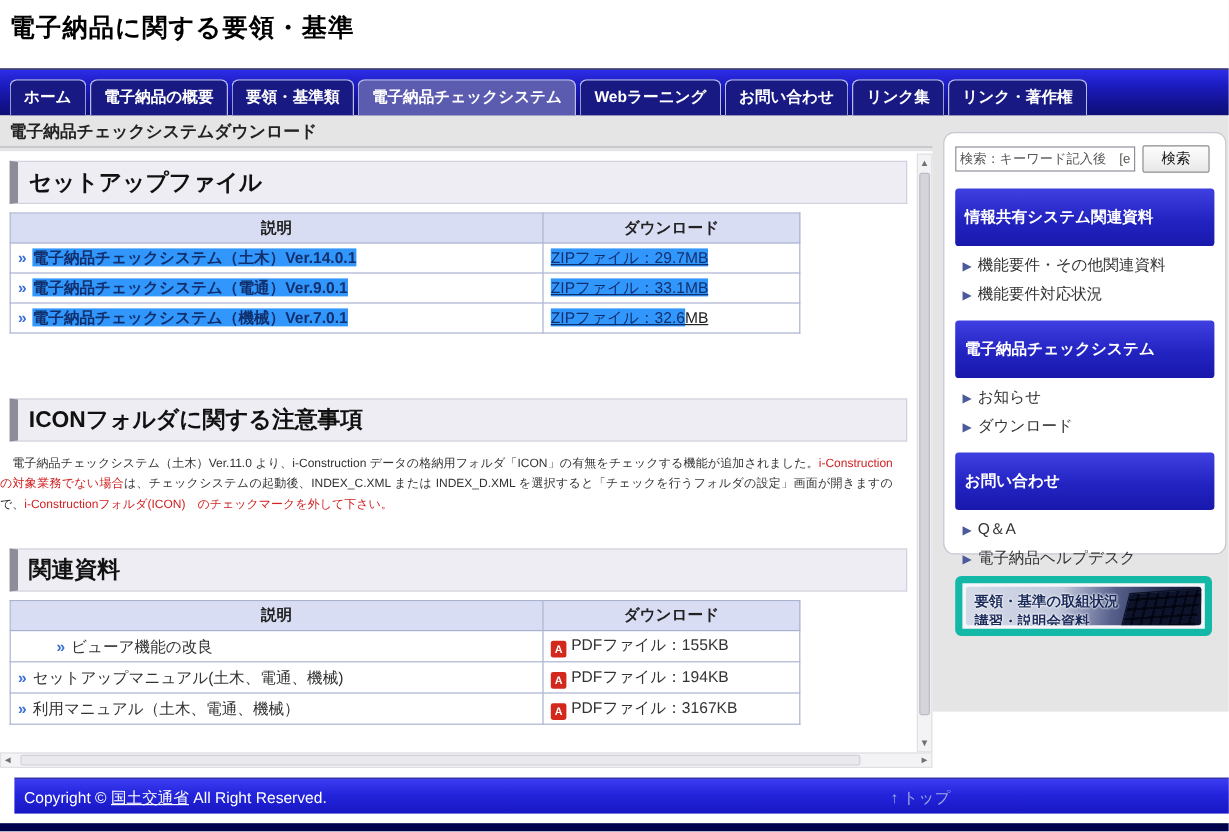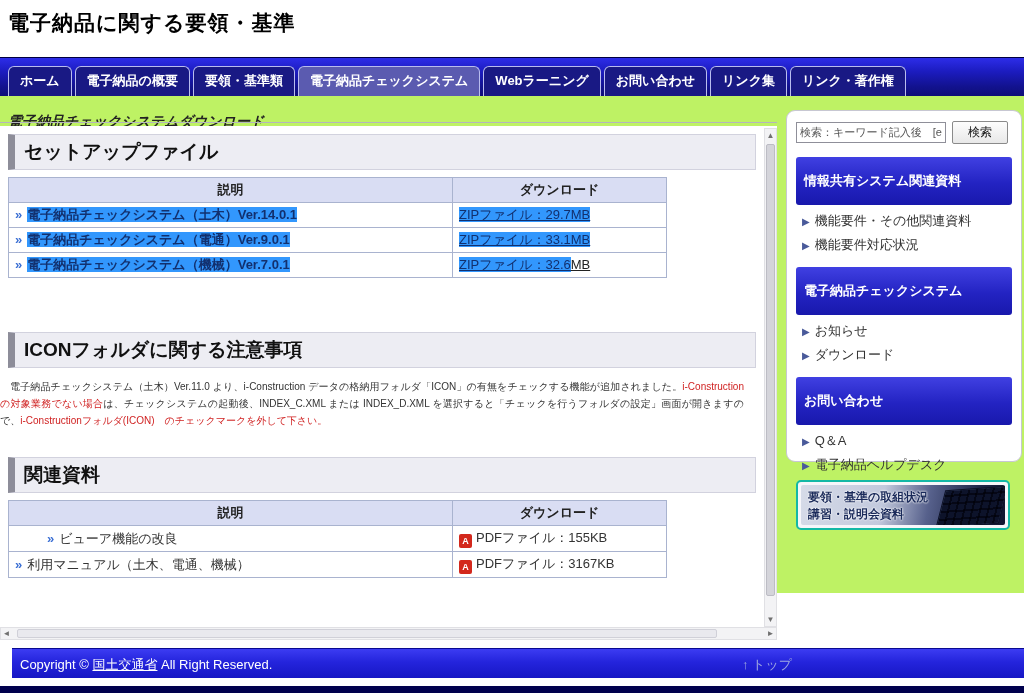--- a/index.html
+++ b/index.html
@@ -1,33 +1,33 @@
 <!DOCTYPE html>
 <html><head>
 <meta charset="utf-8">
 <style>
   * { margin:0; padding:0; box-sizing:border-box; }
   html,body { width:1024px; height:693px; background:#fff; font-family:"Liberation Sans",sans-serif; overflow:hidden; }
-  #page { position:relative; width:1024px; height:593px; background:#bef264; }
+  #page { position:relative; width:1024px; height:593px; background:#e5e5e5; }
 
   
   .site-header { position:absolute; left:0; top:0; width:1024px; height:57px; background:#fff; }
   .site-title { position:absolute; left:8px; top:9px; font-size:21px; font-weight:bold; color:#000; letter-spacing:1px; }
 
   
   .navbar { position:absolute; left:0; top:57px; width:1024px; height:39px;
             background:linear-gradient(180deg,#2d2de8 0%,#1c1cc0 35%,#12128f 75%,#0e0e78 100%);
             border-top:1px solid #000040; }
   .tabs { position:absolute; left:8px; bottom:0; display:flex; gap:3px; }
   .tab { padding:5px 11px 6px; background:#191984; border:1px solid #b9bdee; border-bottom:none;
          border-radius:6px 6px 0 0; color:#fff; font-size:13px; font-weight:bold; white-space:nowrap; cursor:pointer; }
   .tab.active { background:#5b5bb0; }
 
   
-  .page-title { position:absolute; left:8px; top:113px; font-size:14px; font-weight:bold; color:#222;font-style:italic; }
+  .page-title { position:absolute; left:8px; top:101px; font-size:14px; font-weight:bold; color:#222; }
   .title-rule { position:absolute; left:0; top:122px; width:777px; border-top:1px solid #b5b5bd; }
 
   .content-frame { position:absolute; left:0; top:126px; width:777px; height:514px; background:#fff; }
   .frame-inner { position:absolute; left:0; top:0; width:764px; height:501px; overflow:hidden; }
 
   .section-head { margin:8px 8px 0; width:748px; background:#ededf3; border:1px solid #d2d2de;
                   border-left:7px solid #8d8d99; padding:4px 9px; font-size:19px; font-weight:bold; color:#111; }
 
   table.dl { border-collapse:collapse; margin:7px 0 0 8px; font-size:13px; }
   table.dl th, table.dl td { border:1px solid #a9b3cf; padding:3px 6px; }
@@ -67,21 +67,21 @@
   .search-input { width:150px; height:21px; border:1px solid #8f8f99; font-size:11px; color:#555; padding:0 3px;
                   font-family:"Liberation Sans",sans-serif; }
   .search-btn { width:56px; height:23px; background:linear-gradient(#fdfdfd,#e8e8e8); border:1px solid #8a8a8a;
                 font-size:12px; color:#111; border-radius:2px; cursor:pointer; font-family:"Liberation Sans",sans-serif; }
   .sb-section-head { margin-top:13px; background:linear-gradient(180deg,#4040e2 0%,#2323c2 55%,#1818ac 100%);
                      color:#fff; font-size:13px; font-weight:bold; padding:15px 8px; border-radius:3px; }
   .sb-links { margin:7px 0 0 6px; }
   .sb-link { font-size:13px; color:#333; margin-bottom:6px; cursor:pointer; }
   .sb-arrow { color:#4a5a9a; font-size:10px; margin-right:5px; }
 
-  .banner { width:214px; height:50px; border:2px solid #14b8a6; border-radius:5px; padding:3px; background:#f6f6fa; cursor:pointer; }
+  .banner { width:214px; height:50px; border:6px solid #14b8a6; border-radius:5px; padding:3px; background:#f6f6fa; cursor:pointer; }
   .banner-inner { position:relative; width:100%; height:100%; border-radius:2px; overflow:hidden;
                   background:linear-gradient(100deg,#d6dbe8 0%,#c2c9dd 40%,#57618c 62%,#1d2547 85%,#10152e 100%); }
   .banner-text { position:absolute; left:7px; top:4px; font-size:12px; font-weight:bold; color:#1a2a5a;
                  line-height:1.45; text-shadow:0 0 2px #fff, 0 0 2px #fff; white-space:nowrap; }
   .keyboard { position:absolute; right:2px; top:3px; width:62px; height:38px; transform:skewX(-18deg) rotate(-4deg);
               background:repeating-linear-gradient(90deg,#3a4668 0 6px,#141b35 6px 8px),
                          repeating-linear-gradient(0deg,#3a4668 0 6px,#141b35 6px 8px);
               background-blend-mode:multiply; border:1px solid #0c1126; }
 
   
@@ -154,20 +154,24 @@
         <tbody>
             <tr>
           <th class="col-desc">説明</th>
           <th class="col-dl">ダウンロード</th>
         </tr>
         <tr>
           <td class="cell-desc" style="height:26px;padding-left:38px;"><span class="chev">»</span><span class="rel-link">ビューア機能の改良</span></td>
           <td class="cell-dl"><span class="pdf-icon">A</span><span class="rel-link">PDFファイル：155KB</span></td>
         </tr>
         <tr>
+          <td class="cell-desc" style="height:26px;"><span class="chev">»</span><span class="rel-link">セットアップマニュアル(土木、電通、機械)</span></td>
+          <td class="cell-dl"><span class="pdf-icon">A</span><span class="rel-link">PDFファイル：194KB</span></td>
+        </tr>
+        <tr>
           <td class="cell-desc" style="height:26px;"><span class="chev">»</span><span class="rel-link">利用マニュアル（土木、電通、機械）</span></td>
           <td class="cell-dl"><span class="pdf-icon">A</span><span class="rel-link">PDFファイル：3167KB</span></td>
         </tr>
       </tbody>
         </table>
 
       <div class="notes">
         <div></div>
 
       </div>

